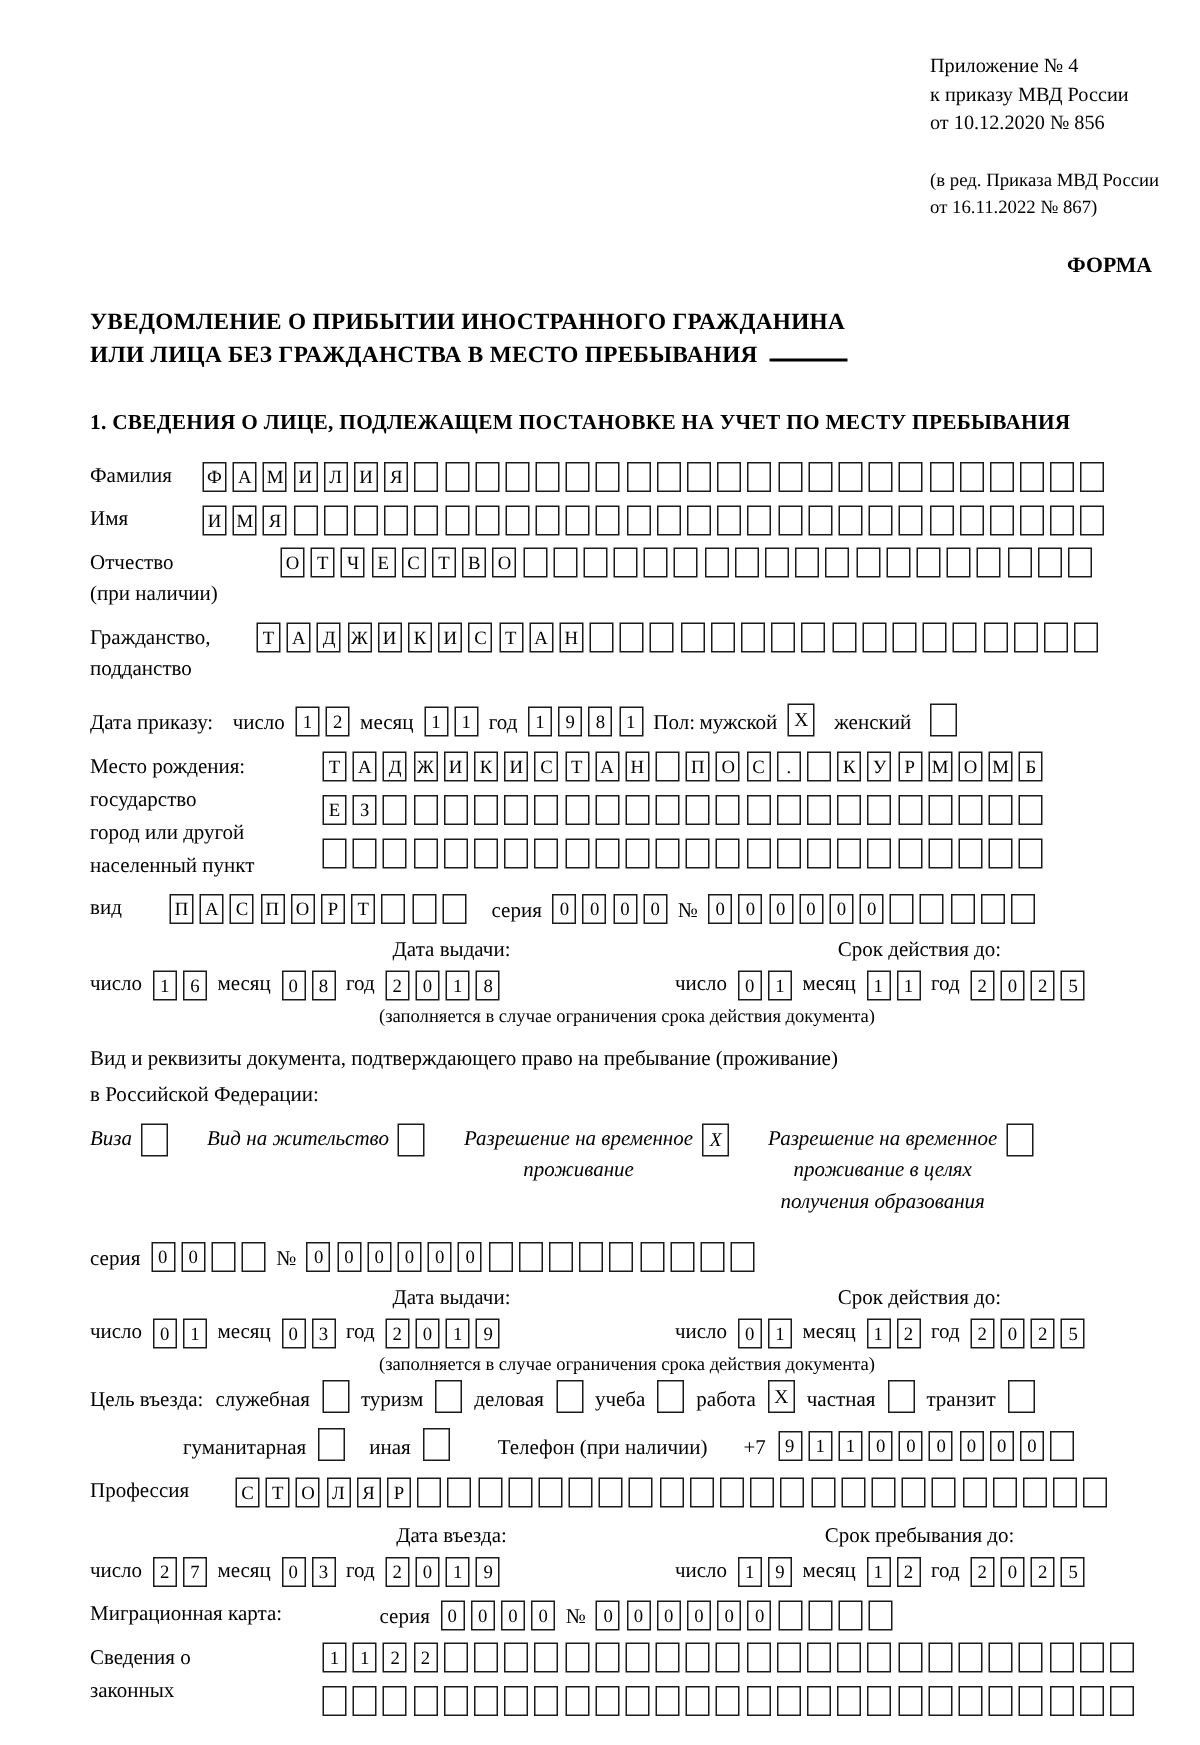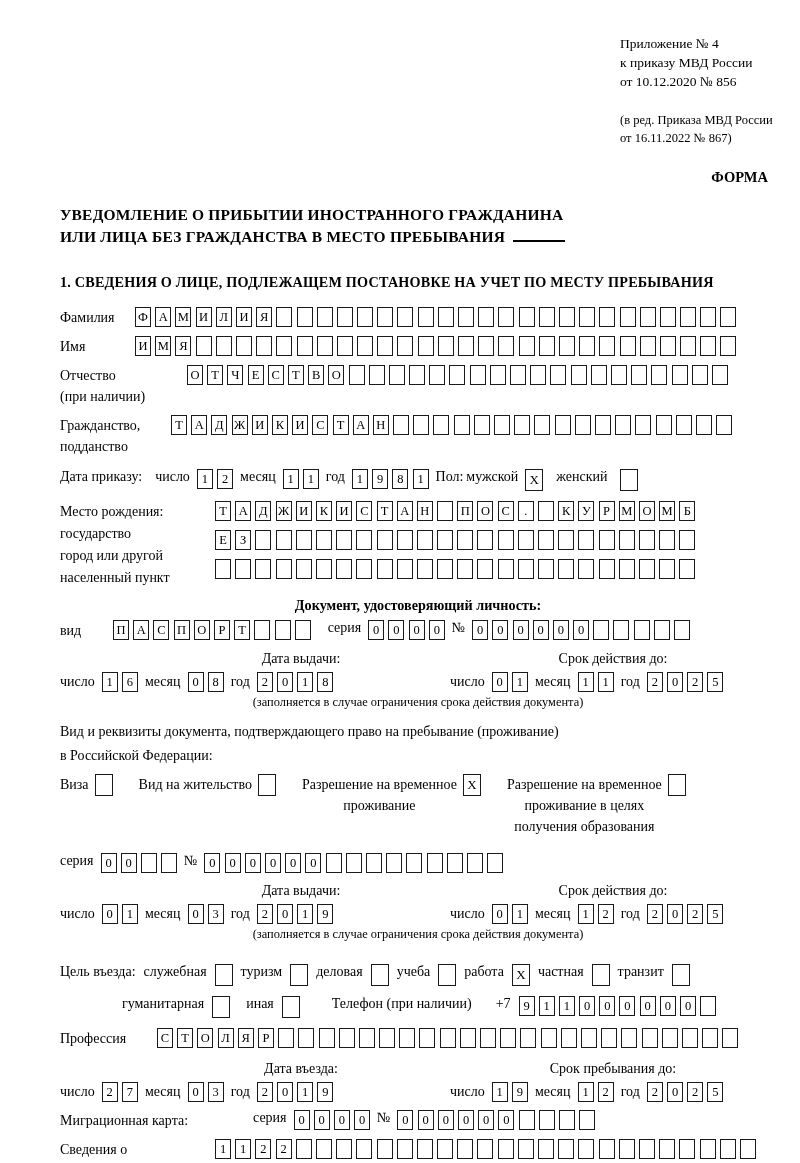--- a/index.html
+++ b/index.html
@@ -5,41 +5,41 @@
   html,body{margin:0;padding:0;background:#fff;}
   body{width:800px;height:1163px;overflow:hidden;color:#000;
        font-family:"Liberation Serif","DejaVu Serif",serif;font-size:14px;}
   .page{padding:34px 24px 0 60px;position:relative;}
   .hdr{margin-left:560px;font-size:13.5px;line-height:19px;}
   .hdr-red{margin-top:20px;font-size:12.5px;line-height:18px;}
   .forma{margin-top:22px;text-align:right;font-weight:bold;font-size:14.5px;padding-right:8px;}
   .title{margin-top:18px;text-align:left;font-weight:bold;font-size:15.5px;line-height:22px;letter-spacing:.2px;}
   .blank-line{display:inline-block;width:52px;border-bottom:2px solid #000;margin-left:8px;}
   .sec-h{margin-top:26px;font-weight:bold;font-size:14.2px;letter-spacing:.2px;}
-  .frow{display:flex;align-items:flex-start;margin-top:8px;gap:7px;}
+  .frow{display:flex;align-items:flex-end;margin-top:8px;gap:7px;}
   .frow.top{align-items:flex-start;}
   .flabel{flex:none;line-height:21px;}
   .cells{display:flex;gap:4.2px;flex-wrap:nowrap;}
   .cell{flex:none;width:14px;height:18px;border:1.5px solid #1a1a1a;text-align:center;
         line-height:18px;font-size:12.5px;}
   .cbox{flex:none;width:16px;height:20px;border:1.6px solid #1a1a1a;text-align:center;
         line-height:20px;font-size:13px;}
   .rowgap{margin-bottom:9px;}
   .doc-h{margin-top:8px;text-align:center;font-weight:bold;font-size:14.2px;}
   .twocol{display:flex;margin-top:10px;}
   .col-l{width:372px;flex:none;}
   .col-r{flex:1;padding-left:18px;}
   .col-title{text-align:center;margin-bottom:5px;}
   .col-l .col-title{padding-left:40px;text-align:center;margin-left:70px;}
   .dgroup{display:flex;align-items:center;gap:7px;}
   .note{text-align:center;font-size:12.4px;margin-top:3px;}
   .para{margin-top:12px;line-height:20px;}
   .para2{margin-top:4px;line-height:20px;}
   .opts{display:flex;align-items:flex-start;margin-top:8px;}
-  .opt{display:flex;align-items:flex-start;gap:6px;}
+  .opt{display:flex;align-items:flex-start;gap:6px;font-style:italic;}
   .opt-label{white-space:pre-line;text-align:center;line-height:21px;display:inline-block;}
   .ml{margin-left:26px;}
 </style>
 </head>
 <body>
 
 <div class="page">
 
   <div class="hdr">
     <div>Приложение № 4</div>
@@ -313,21 +313,20 @@
           <span class="cell"></span>
           <span class="cell"></span>
           <span class="cell"></span>
           <span class="cell"></span>
           <span class="cell"></span>
           <span class="cell"></span>
         </div>
     </span>
   </div>
 
-  <div class="doc-h">Документ, удостоверяющий личность:</div>
 
   <div class="frow" style="margin-top:6px">
     <span class="flabel" style="width:46px">вид</span>
     <span class="cells">
         <span class="cell">П</span>
         <span class="cell">А</span>
         <span class="cell">С</span>
         <span class="cell">П</span>
         <span class="cell">О</span>
         <span class="cell">Р</span>
@@ -501,21 +500,21 @@
             <span class="cell">2</span>
             <span class="cell">0</span>
             <span class="cell">2</span>
             <span class="cell">5</span>
           </span>
       </div>
     </div>
   </div>
   <div class="note">(заполняется в случае ограничения срока действия документа)</div>
 
-  <div class="frow" style="margin-top:22px;gap:8px">
+  <div class="frow" style="margin-top:3px;gap:8px">
     <span>Цель въезда:</span>
     <span>служебная</span>
     <span class="cbox"></span>
     <span>туризм</span>
     <span class="cbox"></span>
     <span>деловая</span>
     <span class="cbox"></span>
     <span>учеба</span>
     <span class="cbox"></span>
     <span>работа</span>

